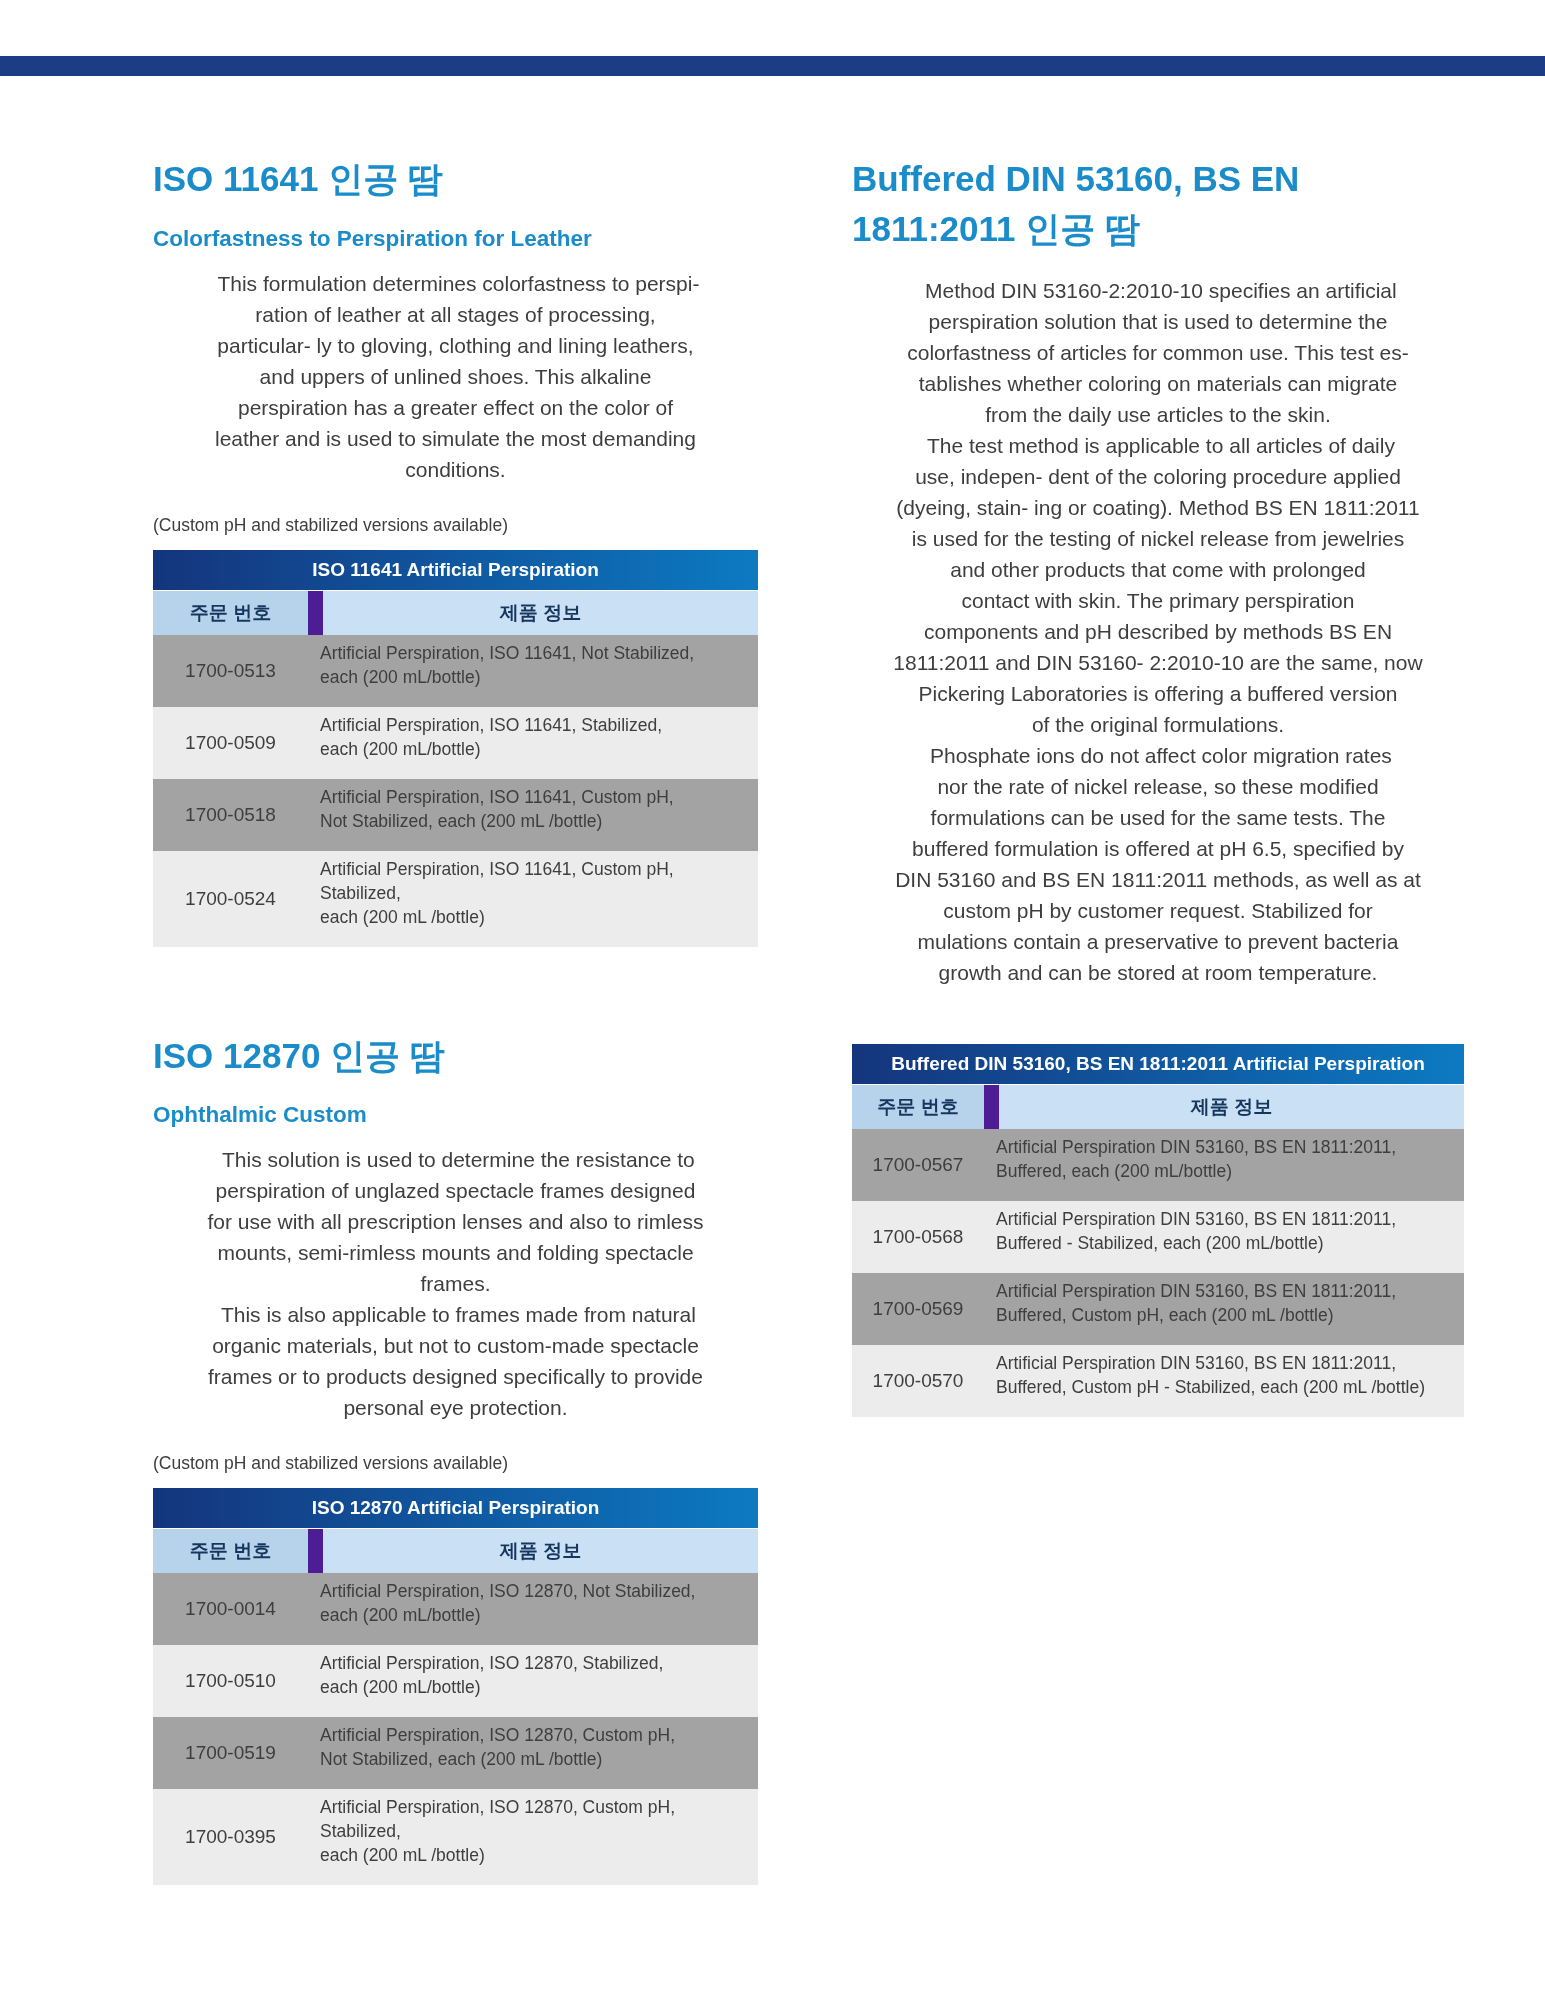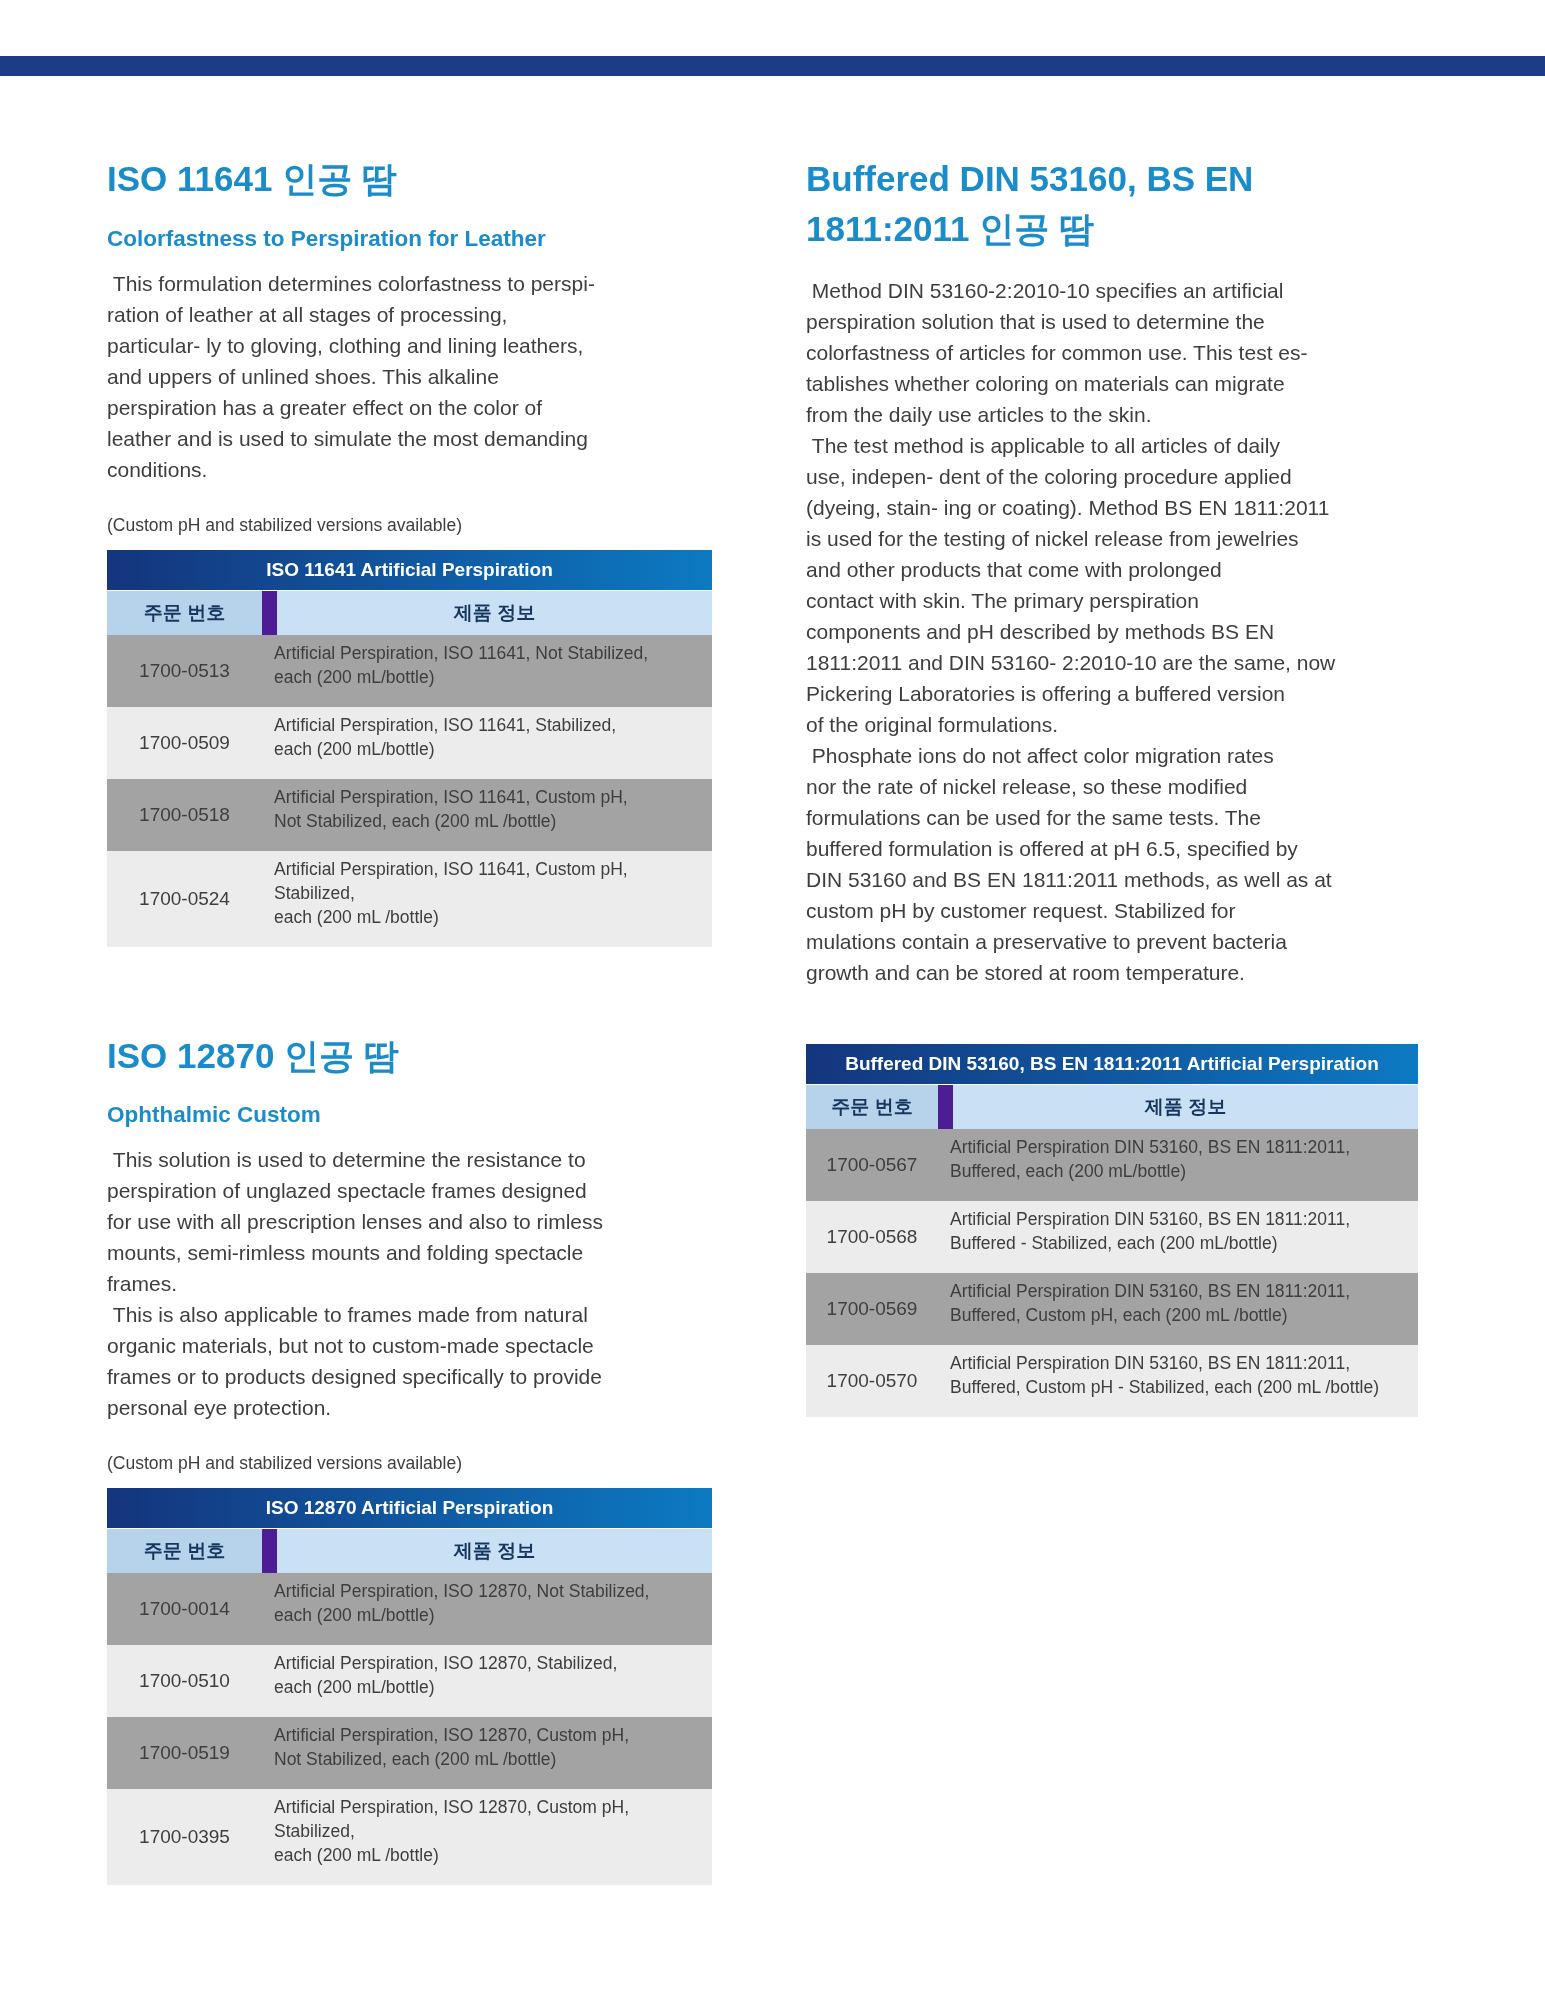--- a/index.html
+++ b/index.html
@@ -24,20 +24,21 @@
     margin-top: 56px;
     width: 100%;
     height: 20px;
     background: #1d3c86;
   }
   .columns {
     display: flex;
     padding: 78px 0 0 107px;
     gap: 94px;
     align-items: flex-start;
+    margin-left: 46px;
   }
   .col-left  { width: 605px; flex: none; }
   .col-right { width: 612px; flex: none; }
 
   h2.sec-heading {
     margin: 0 0 22px 0;
     font-size: 35px;
     line-height: 1.42;
     font-weight: bold;
     color: #1a8cca;
@@ -48,20 +49,21 @@
     font-size: 22.5px;
     font-weight: bold;
     color: #1a8cca;
   }
   p.body-text {
     margin: 0;
     font-size: 21px;
     line-height: 31px;
     color: #3e3e3e;
     white-space: pre-wrap;
+    text-align: center;
   }
   p.note-text {
     margin: 30px 0 14px 0;
     font-size: 17.5px;
     color: #3e3e3e;
   }
   .section-2 { margin-top: 84px; }
 
   .ptable { width: 100%; }
   .t-title {

